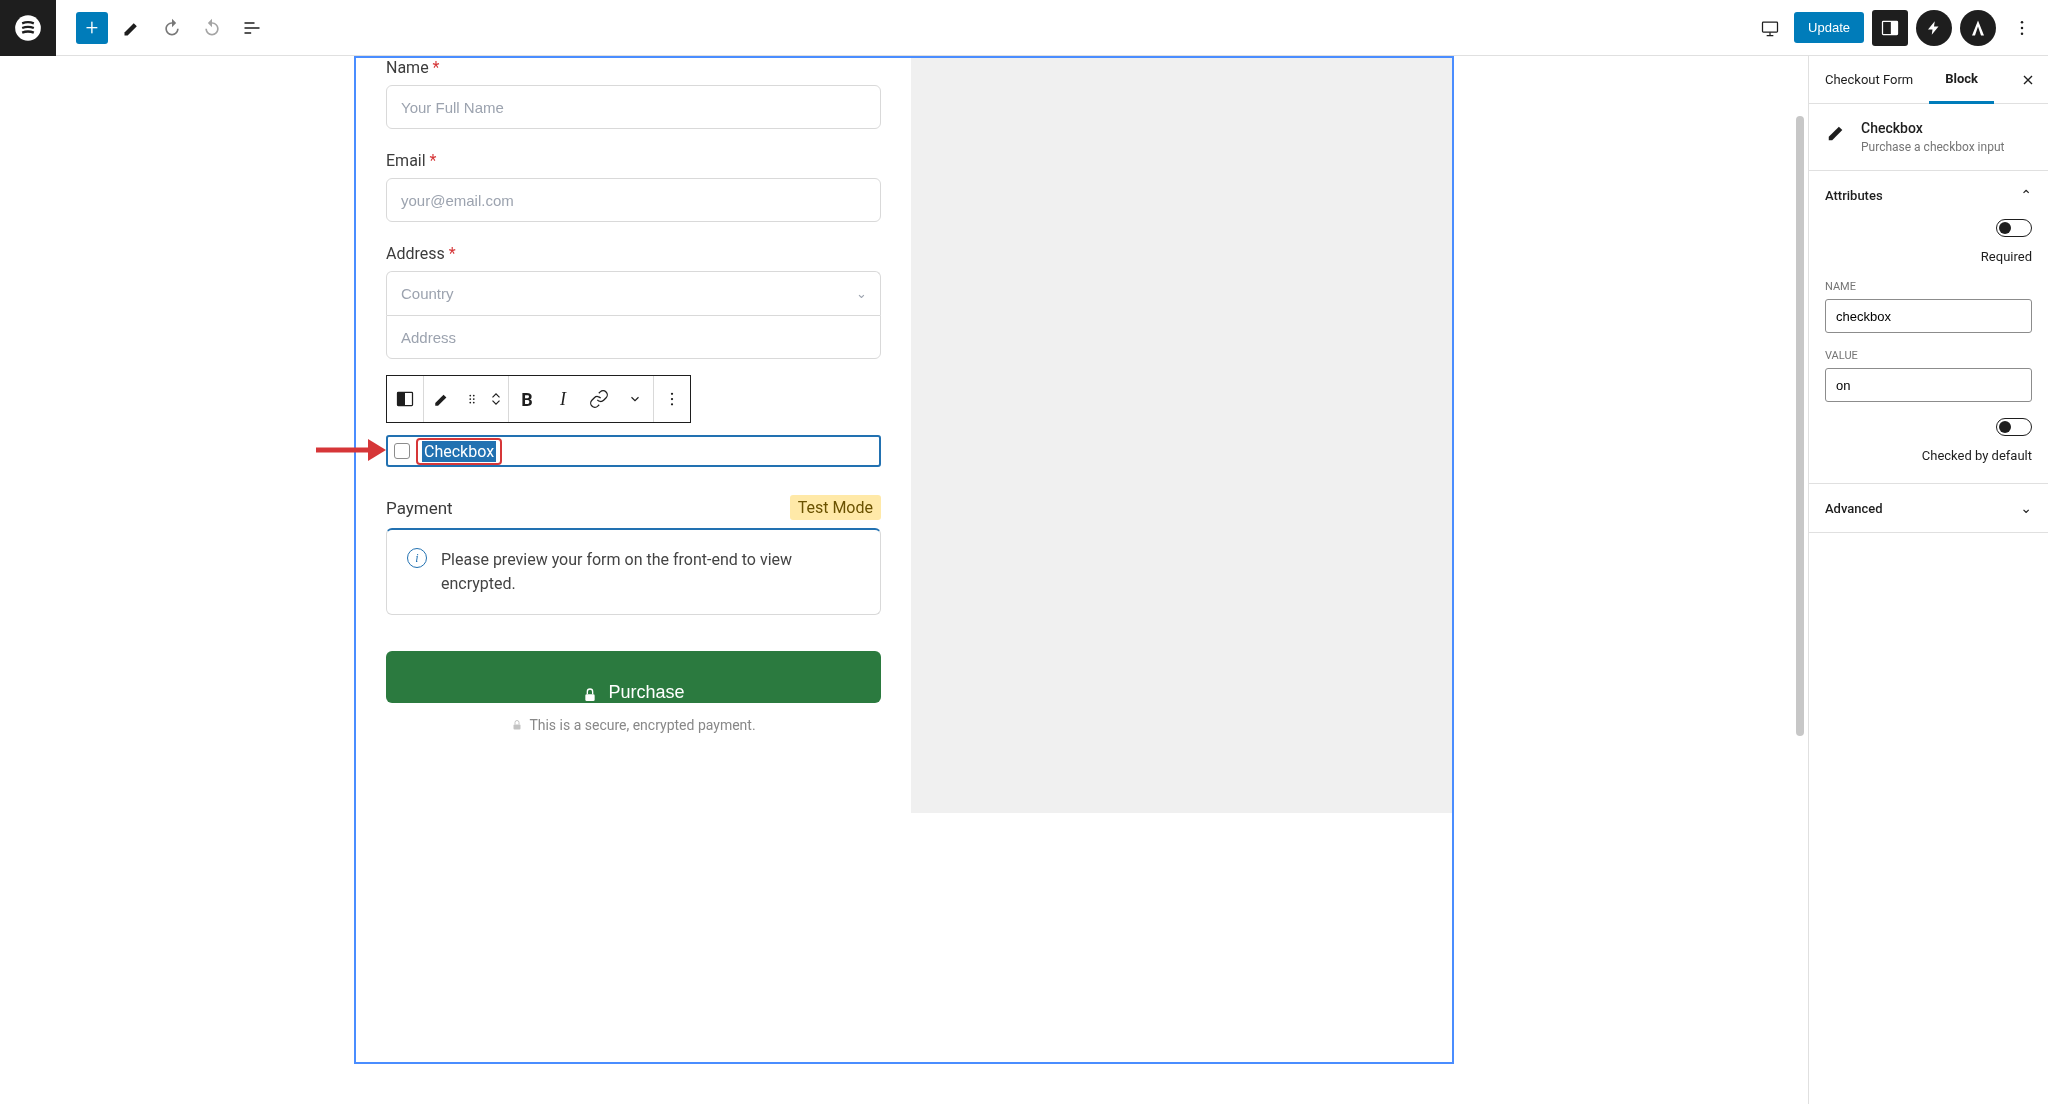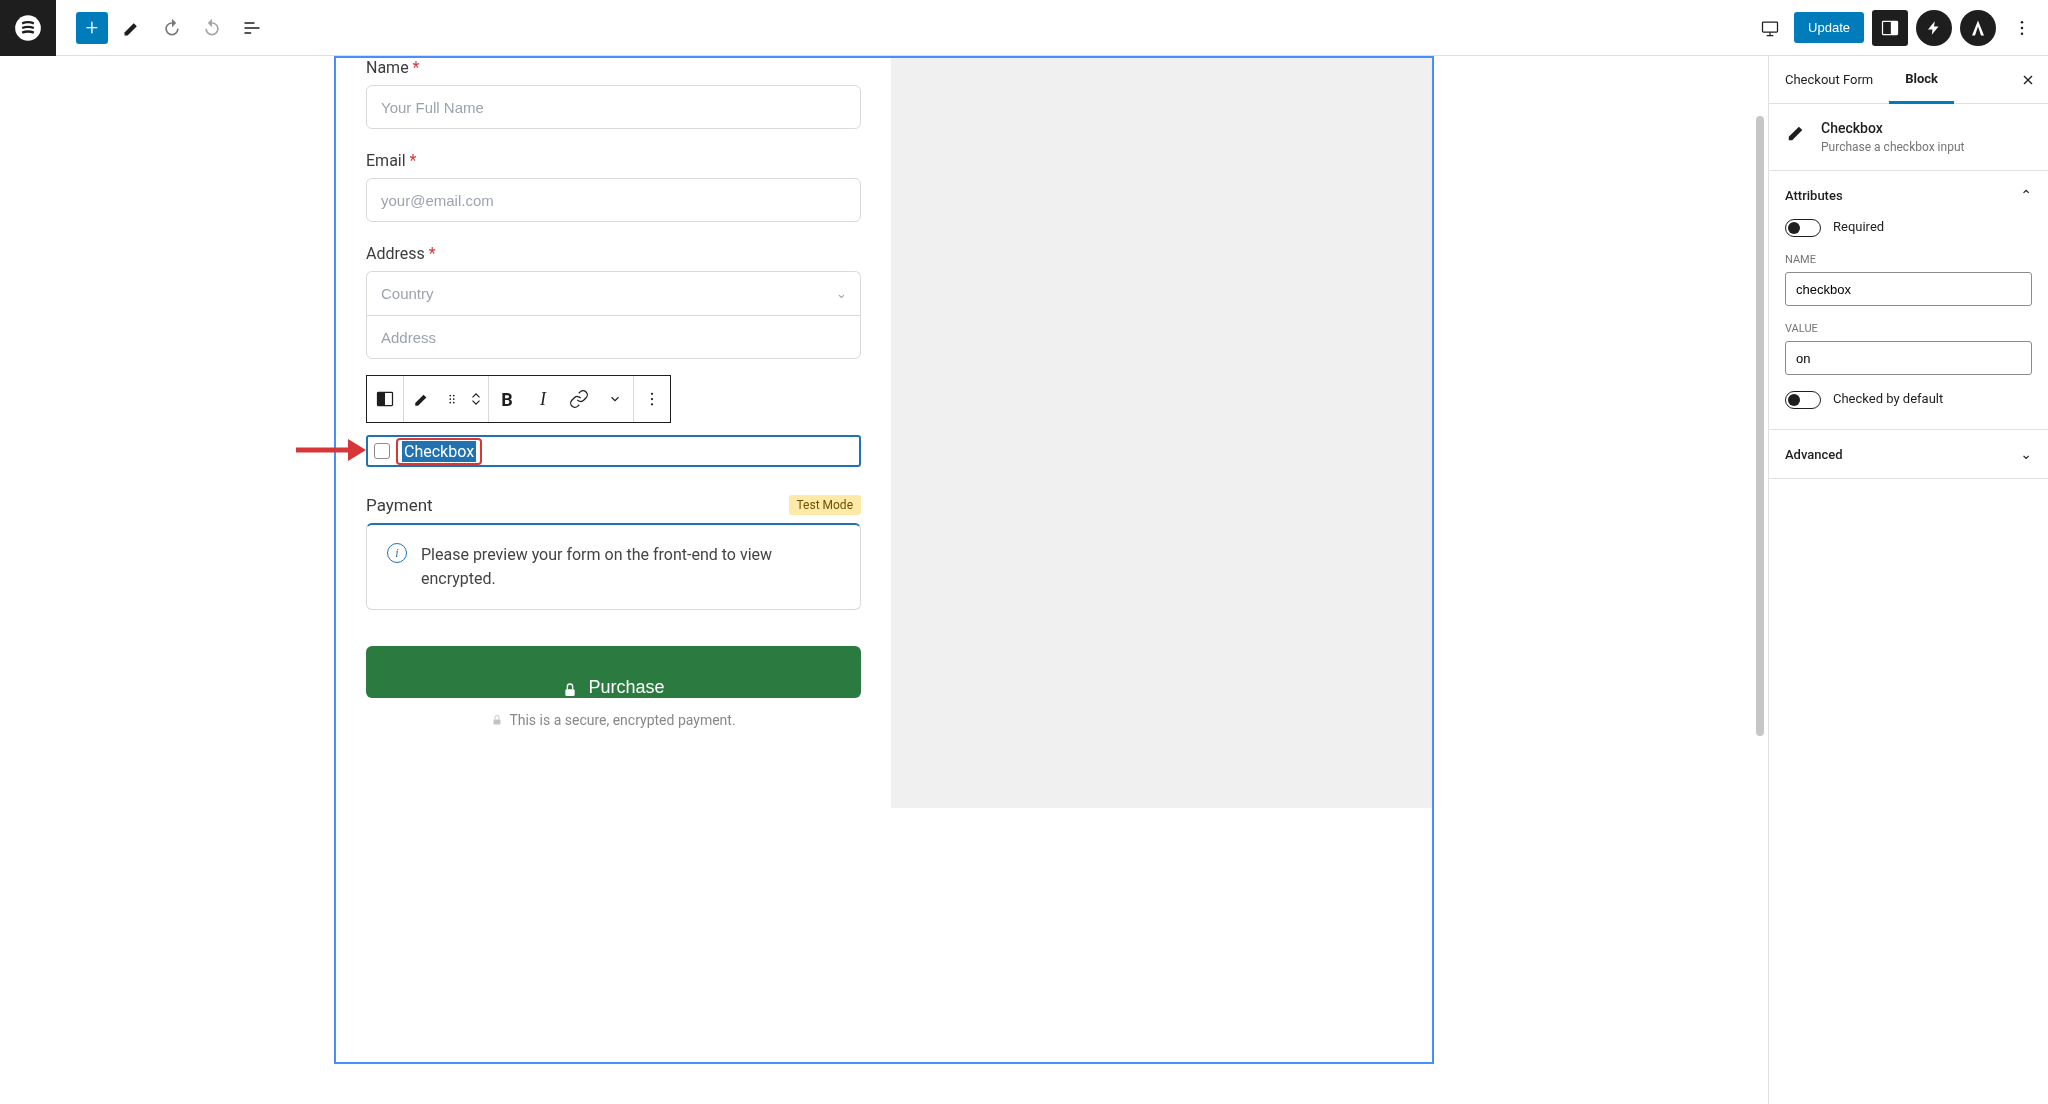--- a/index.html
+++ b/index.html
@@ -44,42 +44,42 @@
   
   .checkbox-field { display: flex; align-items: center; border: 2px solid #2271b1; border-radius: 3px; height: 32px; background: #fff; margin-top: 12px; }
   .checkbox-box { width: 16px; height: 16px; border: 1px solid #8c8c8c; border-radius: 3px; margin-left: 6px; margin-right: 6px; background: #fff; }
   .checkbox-label-wrap { border: 2px solid #d63638; border-radius: 4px; padding: 2px 4px; }
   .checkbox-label { background: #2271b1; color: #fff; padding: 1px 2px; font-size: 16px; }
 
   .arrow-indicator { position: absolute; left: -70px; top: 0; }
 
   .payment-header { display: flex; align-items: center; justify-content: space-between; margin-top: 28px; margin-bottom: 8px; }
   .payment-header .label { margin: 0; font-size: 17px; }
-  .badge { background: #ffe9a8; color: #6b5200; font-size: 12px; padding: 3px 8px; border-radius: 3px; }
+  .badge { background: #ffe9a8; color: #6b5200; font-size: 16px; padding: 3px 8px; border-radius: 3px; }
   .info-box { border: 1px solid #d9d9d9; border-top: 2px solid #2271b1; border-radius: 6px; padding: 18px 20px; display: flex; gap: 14px; align-items: flex-start; }
   .info-icon { width: 20px; height: 20px; border: 1.5px solid #2271b1; border-radius: 50%; color: #2271b1; display: flex; align-items: center; justify-content: center; font-size: 12px; flex-shrink: 0; font-style: italic; font-family: Georgia, serif; }
   .info-text { font-size: 16px; line-height: 1.5; color: #444; }
 
   .purchase-btn { width: 100%; height: 52px; background: #2b7a3f; color: #fff; border: none; border-radius: 6px; font-size: 18px; display: flex; align-items: flex-end; justify-content: center; gap: 10px; margin-top: 36px; cursor: pointer; }
   .secure-text { text-align: center; color: #888; font-size: 14px; margin-top: 14px; display: flex; align-items: center; justify-content: center; gap: 6px; }
 
   
-  .sidebar { width: 280px; border-left: 1px solid #e0e0e0; background: #fff; display: flex; flex-direction: column; }
+  .sidebar { width: 240px; border-left: 1px solid #e0e0e0; background: #fff; display: flex; flex-direction: column; }
   .sidebar-tabs { display: flex; align-items: center; border-bottom: 1px solid #e0e0e0; height: 48px; }
   .sidebar-tab { padding: 0 16px; height: 100%; display: flex; align-items: center; cursor: pointer; font-size: 13px; color: #1e1e1e; }
   .sidebar-tab.active { border-bottom: 3px solid #007cba; font-weight: 700; margin-bottom: -1px; }
   .close-tab { margin-left: auto; width: 40px; display: flex; align-items: center; justify-content: center; cursor: pointer; height: 100%; }
   .block-header { display: flex; gap: 12px; padding: 16px; border-bottom: 1px solid #e0e0e0; }
   .block-icon { width: 24px; height: 24px; display: flex; align-items: center; justify-content: center; }
   .block-title { font-size: 14px; font-weight: 500; }
   .block-desc { font-size: 12px; color: #757575; margin-top: 4px; }
   .panel { border-bottom: 1px solid #e0e0e0; }
   .panel-header { display: flex; align-items: center; justify-content: space-between; padding: 16px; cursor: pointer; font-size: 13px; font-weight: 500; }
   .panel-body { padding: 0 16px 16px; }
-  .toggle-row { display: flex; align-items: flex-start; gap: 12px; margin-bottom: 16px; }
+  .toggle-row { display: flex; align-items: flex-end; gap: 12px; margin-bottom: 16px; flex-direction: column; }
   .toggle { width: 36px; height: 18px; border: 1px solid #1e1e1e; border-radius: 9px; position: relative; cursor: pointer; background: #fff; }
   .toggle-knob { width: 12px; height: 12px; background: #1e1e1e; border-radius: 50%; position: absolute; left: 2px; top: 2px; }
   .field-label { font-size: 11px; text-transform: uppercase; color: #757575; margin-bottom: 6px; display: block; }
   .sidebar-input { width: 100%; height: 34px; border: 1px solid #8c8c8c; border-radius: 3px; padding: 0 10px; font-size: 13px; margin-bottom: 16px; }
   .chevron { font-size: 14px; }
 
   .canvas-scroll { position: absolute; right: 4px; top: 60px; width: 8px; height: 620px; background: #c7c7c7; border-radius: 4px; }
   .checkbox-row-wrap { position: relative; }
 </style>
 </head>

